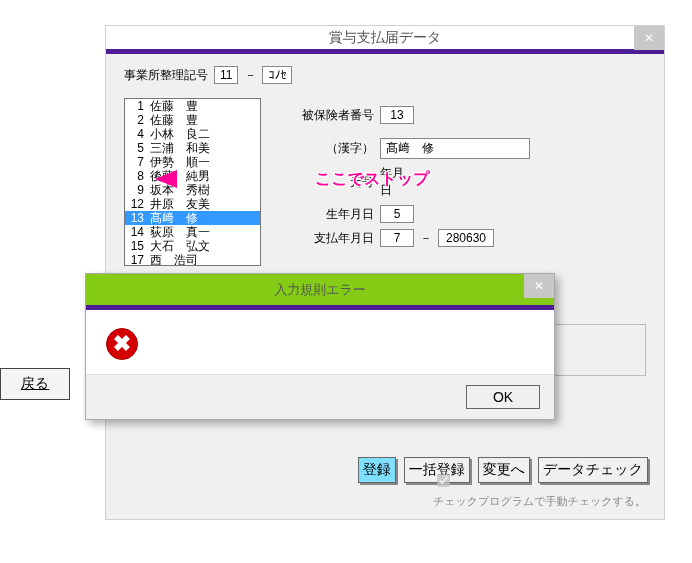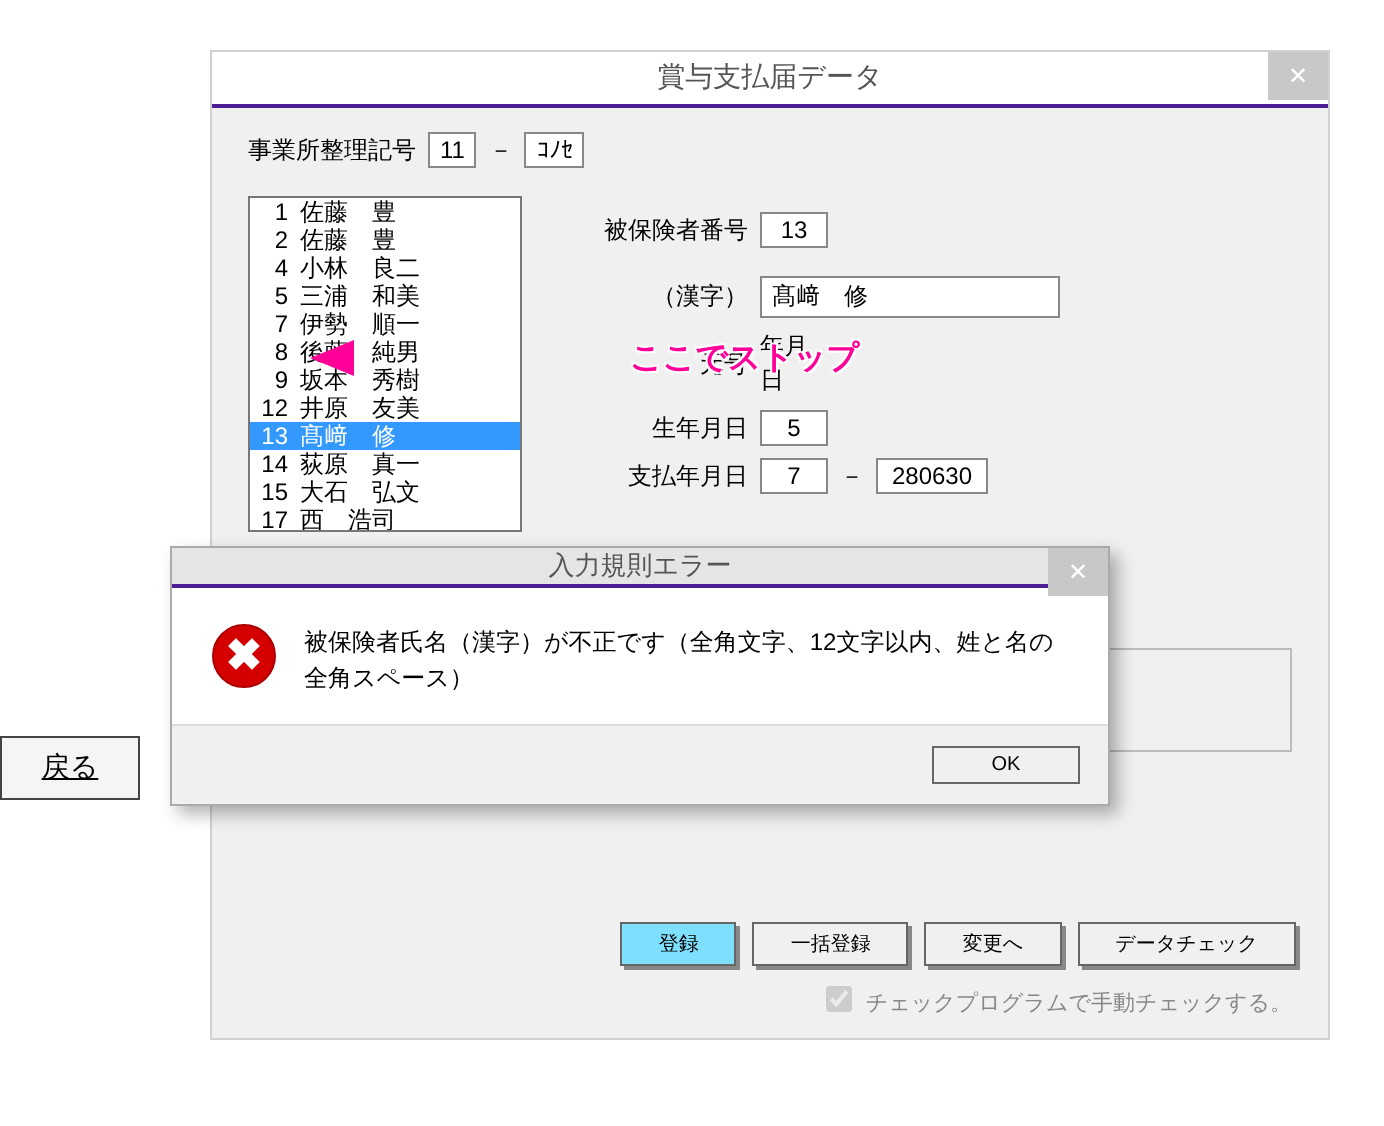--- a/index.html
+++ b/index.html
@@ -18,21 +18,21 @@
     left: 105px;
     top: 25px;
     width: 560px;
     height: 495px;
     background: #f0f0f0;
     border: 1px solid #d0d0d0;
   }
   .titlebar {
     height: 28px;
     background: #fff;
-    border-bottom: 2px solid #4c1d95;
+    border-bottom: 5px solid #4c1d95;
     display: flex;
     align-items: center;
     justify-content: center;
     position: relative;
     color: #555;
     font-size: 14px;
   }
   .close-x {
     position: absolute;
     right: 0;
@@ -147,37 +147,38 @@
     position: absolute;
     right: 16px;
     bottom: 36px;
     display: flex;
     gap: 8px;
     align-items: center;
   }
   .btn {
     border: 1px solid #666;
     background: #f0f0f0;
-    padding: 3px 18px;
-    font-size: 10px;
+    padding: 3px 4px;
+    font-size: 14px;
     cursor: pointer;
   }
   .btn-shadow {
     box-shadow: 2px 2px 0 #888;
   }
   .btn-primary { background: #7fdfff; }
   .checkbox-row {
     position: absolute;
     right: 18px;
     bottom: 10px;
     display: flex;
-    align-items: flex-end;
+    align-items: flex-start;
     gap: 4px;
     color: #888;
     font-size: 11px;
+    flex-direction: column;
   }
   .checkbox-row input { accent-color: #888; }
   .right-border-line {
     position:absolute;
     top: 270px;
     right: 18px;
     width: 235px;
     height: 52px;
     border: 1px solid #bbb;
     border-left: none;
@@ -187,22 +188,22 @@
     position: absolute;
     left: 85px;
     top: 273px;
     width: 470px;
     background: #fff;
     border: 1px solid #aaa;
     box-shadow: 4px 4px 8px rgba(0,0,0,0.3);
     z-index: 10;
   }
   .dialog .titlebar {
-    background: #e5e5e5;
-    height: 20px;
+    background: #84cc16;
+    height: 36px;
     font-size: 13px;
   }
   .dialog .dlg-body {
     padding: 18px 20px 14px 20px;
     display: flex;
     gap: 14px;
     align-items: flex-start;
   }
   .err-icon {
     width: 32px;
@@ -326,18 +327,17 @@
 
 <div class="back-btn">戻る</div>
 
 <div class="dialog">
   <div class="titlebar">
     <span>入力規則エラー</span>
     <div class="close-x">✕</div>
   </div>
   <div class="dlg-body">
     <div class="err-icon">✖</div>
-    <div class="dlg-msg">被保険者氏名（漢字）が不正です（全角文字、12文字以内、姓と名の全角スペース）</div>
   </div>
   <div class="dlg-foot">
     <div class="btn">OK</div>
   </div>
 </div>
 
 </body></html>

